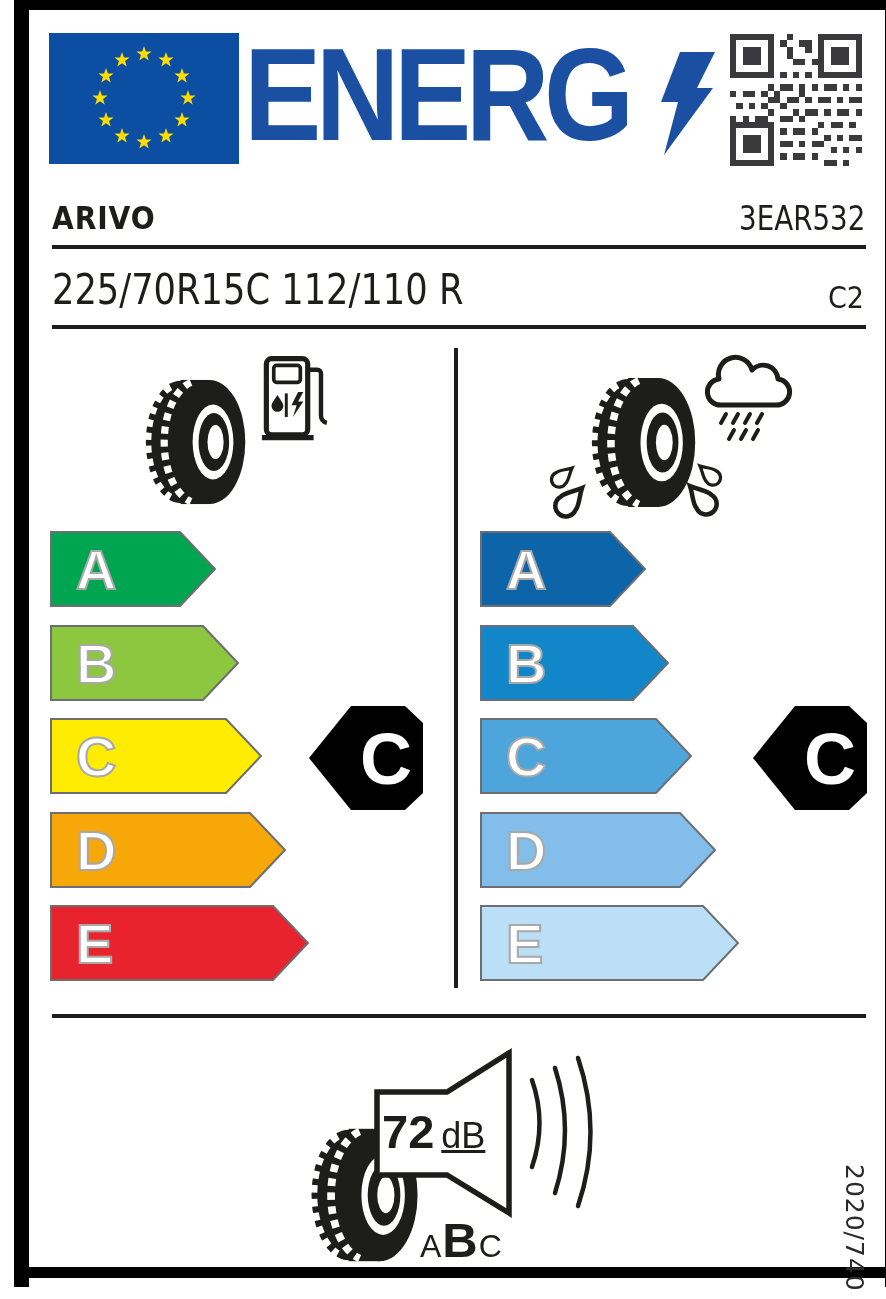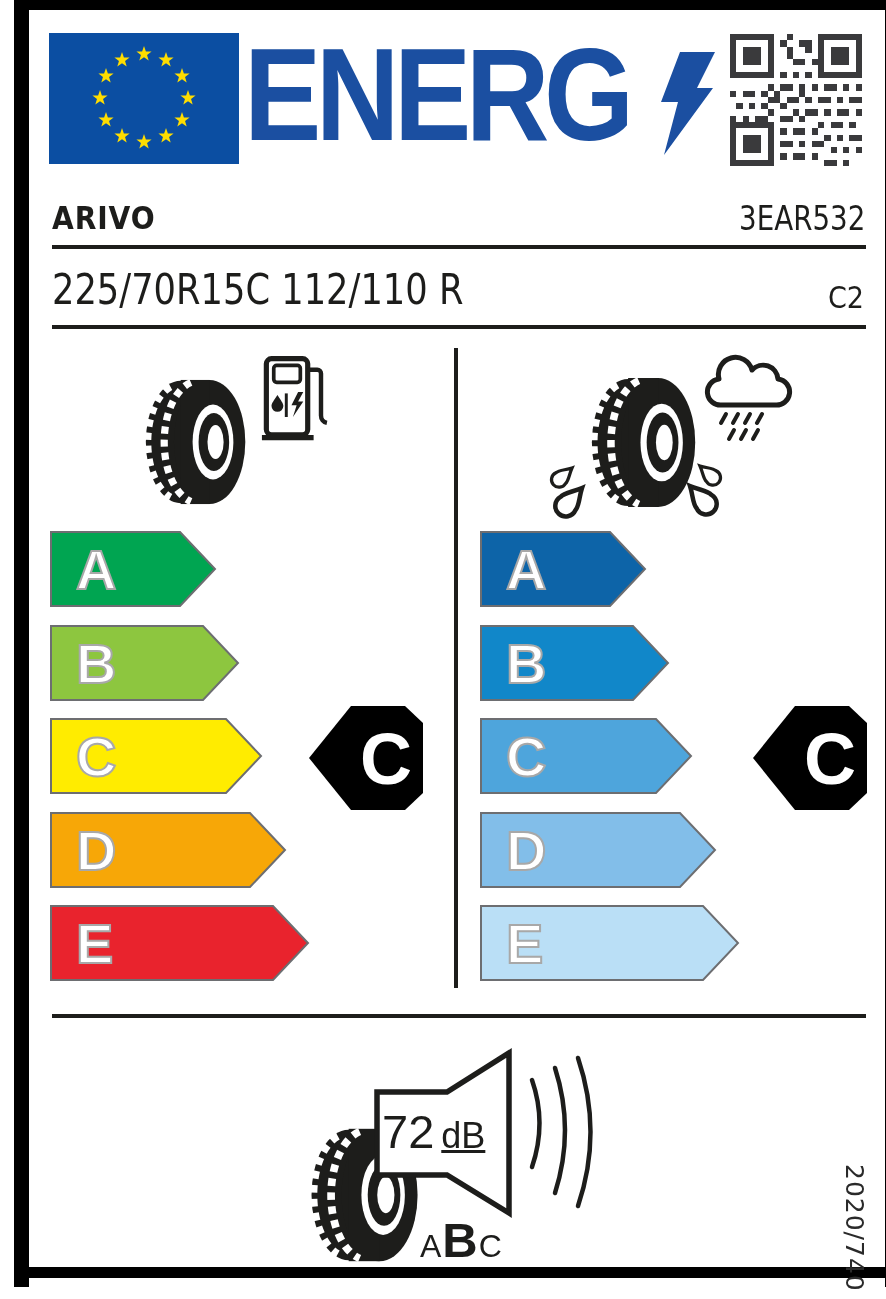--- a/index.html
+++ b/index.html
@@ -51,21 +51,21 @@
   .badge { position:absolute; width:115px; height:112px; }
   .badge .rating-letter {
     position:absolute; left:40px; top:0; width:74px; height:112px; line-height:114px;
     text-align:center; font-size:72px; font-weight:bold; color:#fff;
   }
   
   .db-box {
     position:absolute; left:368px; top:1106px; width:125px; height:52px;
     display:flex; align-items:baseline; gap:7px; z-index:3;
   }
-  .db-value { font-size:47px; font-weight:normal; line-height:52px; }
+  .db-value { font-size:47px; font-weight:bold; line-height:52px; }
   .db-unit { font-size:36px;text-decoration:underline; }
   .abc-row {
     position:absolute; left:406px; top:1212px; display:flex; align-items:baseline; z-index:3;
   }
   .abc-a, .abc-c { font-size:32px; }
   .abc-b { font-size:49px; font-weight:bold; margin:0 1px; }
   .regulation {
     position:absolute; left:826px; top:1164px; writing-mode:vertical-rl;
     text-orientation:sideways; font-size:25px; letter-spacing:1px; color:#2a2a2a;
     font-family:"DejaVu Sans", sans-serif;

